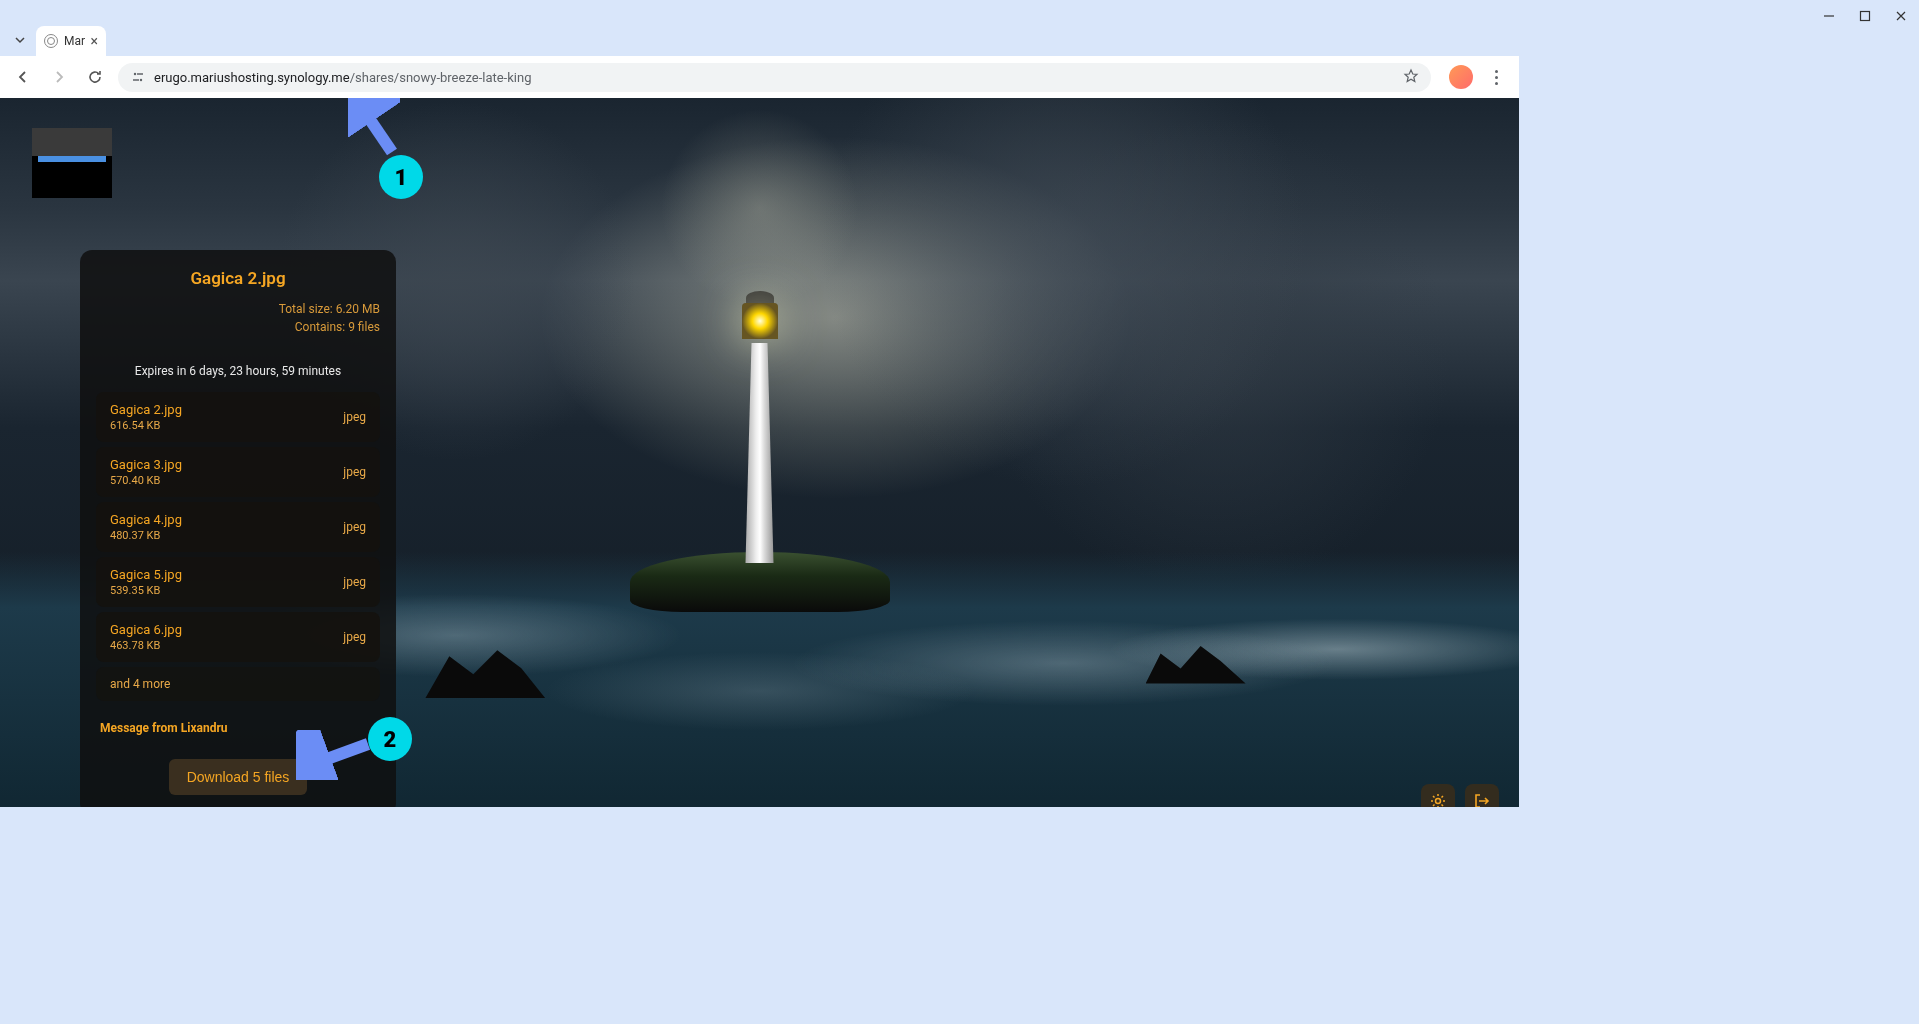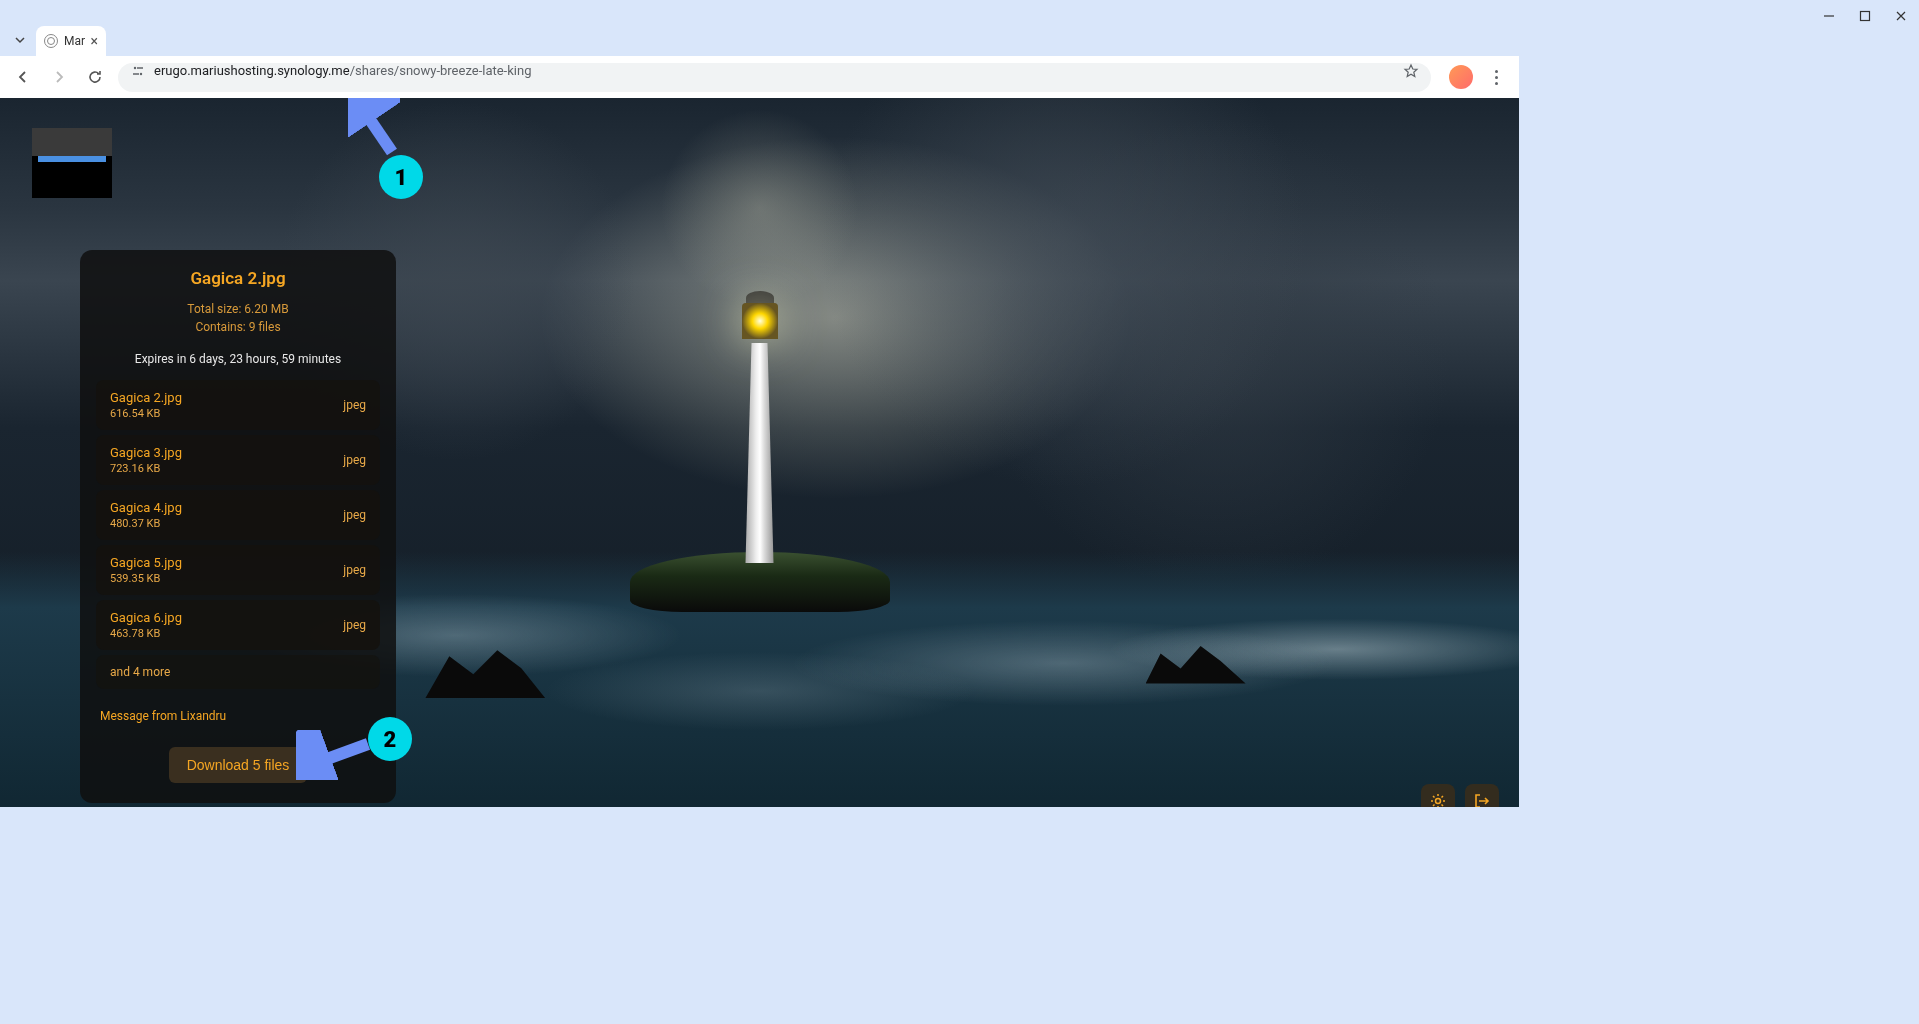--- a/index.html
+++ b/index.html
@@ -106,20 +106,21 @@
   border-radius: 50%;
 }
 .nav-btn.disabled { color: #bbb; }
 
 .address-bar {
   flex: 1;
   background: #f1f3f4;
   border-radius: 18px;
   height: 29px;
   display: flex;
+  align-items: center;
   padding: 0 12px;
   font-size: 13px;
   color: #5f6368;
   gap: 8px;
 }
 
 .site-icon {
   width: 16px;
   height: 16px;
   display: flex;
@@ -297,25 +298,25 @@
 }
 
 .card-title {
   text-align: center;
   font-size: 17px;
   font-weight: 600;
   color: #f5a623;
   margin-bottom: 12px;
 }
 .card-meta {
-  text-align: center;
+  text-align: right;
   font-size: 12px;
   color: #d89a3a;
   line-height: 1.5;
-  margin-bottom: 16px;
+  margin-bottom: 28px;
 }
 .card-expires {
   text-align: center;
   font-size: 12px;
   color: #e8e8e8;
   margin-bottom: 14px;
 }
 
 .file-list { display: flex; flex-direction: column; gap: 5px; }
 
@@ -339,21 +340,21 @@
   padding: 10px 14px;
   font-size: 12px;
   color: #e8a948;
 }
 
 .msg-row {
   margin-top: 12px;
   padding: 8px 4px;
   font-size: 12px;
   color: #f5a623;
-  font-weight: 400;
+  font-weight: 700;
 }
 
 .download-btn {
   display: block;
   margin: 16px auto 0 auto;
   background: #3a2f1f;
   color: #f5a623;
   border: none;
   padding: 10px 18px;
   font-size: 14px;
@@ -523,21 +524,21 @@
       <div class="file-row">
         <div class="file-info">
           <div class="file-name">Gagica 2.jpg</div>
           <div class="file-size">616.54 KB</div>
         </div>
         <div class="file-type">jpeg</div>
       </div>
       <div class="file-row">
         <div class="file-info">
           <div class="file-name">Gagica 3.jpg</div>
-          <div class="file-size">723.16 KB</div>
+          <div class="file-size">570.40 KB</div>
         </div>
         <div class="file-type">jpeg</div>
       </div>
       <div class="file-row">
         <div class="file-info">
           <div class="file-name">Gagica 4.jpg</div>
           <div class="file-size">480.37 KB</div>
         </div>
         <div class="file-type">jpeg</div>
       </div>

